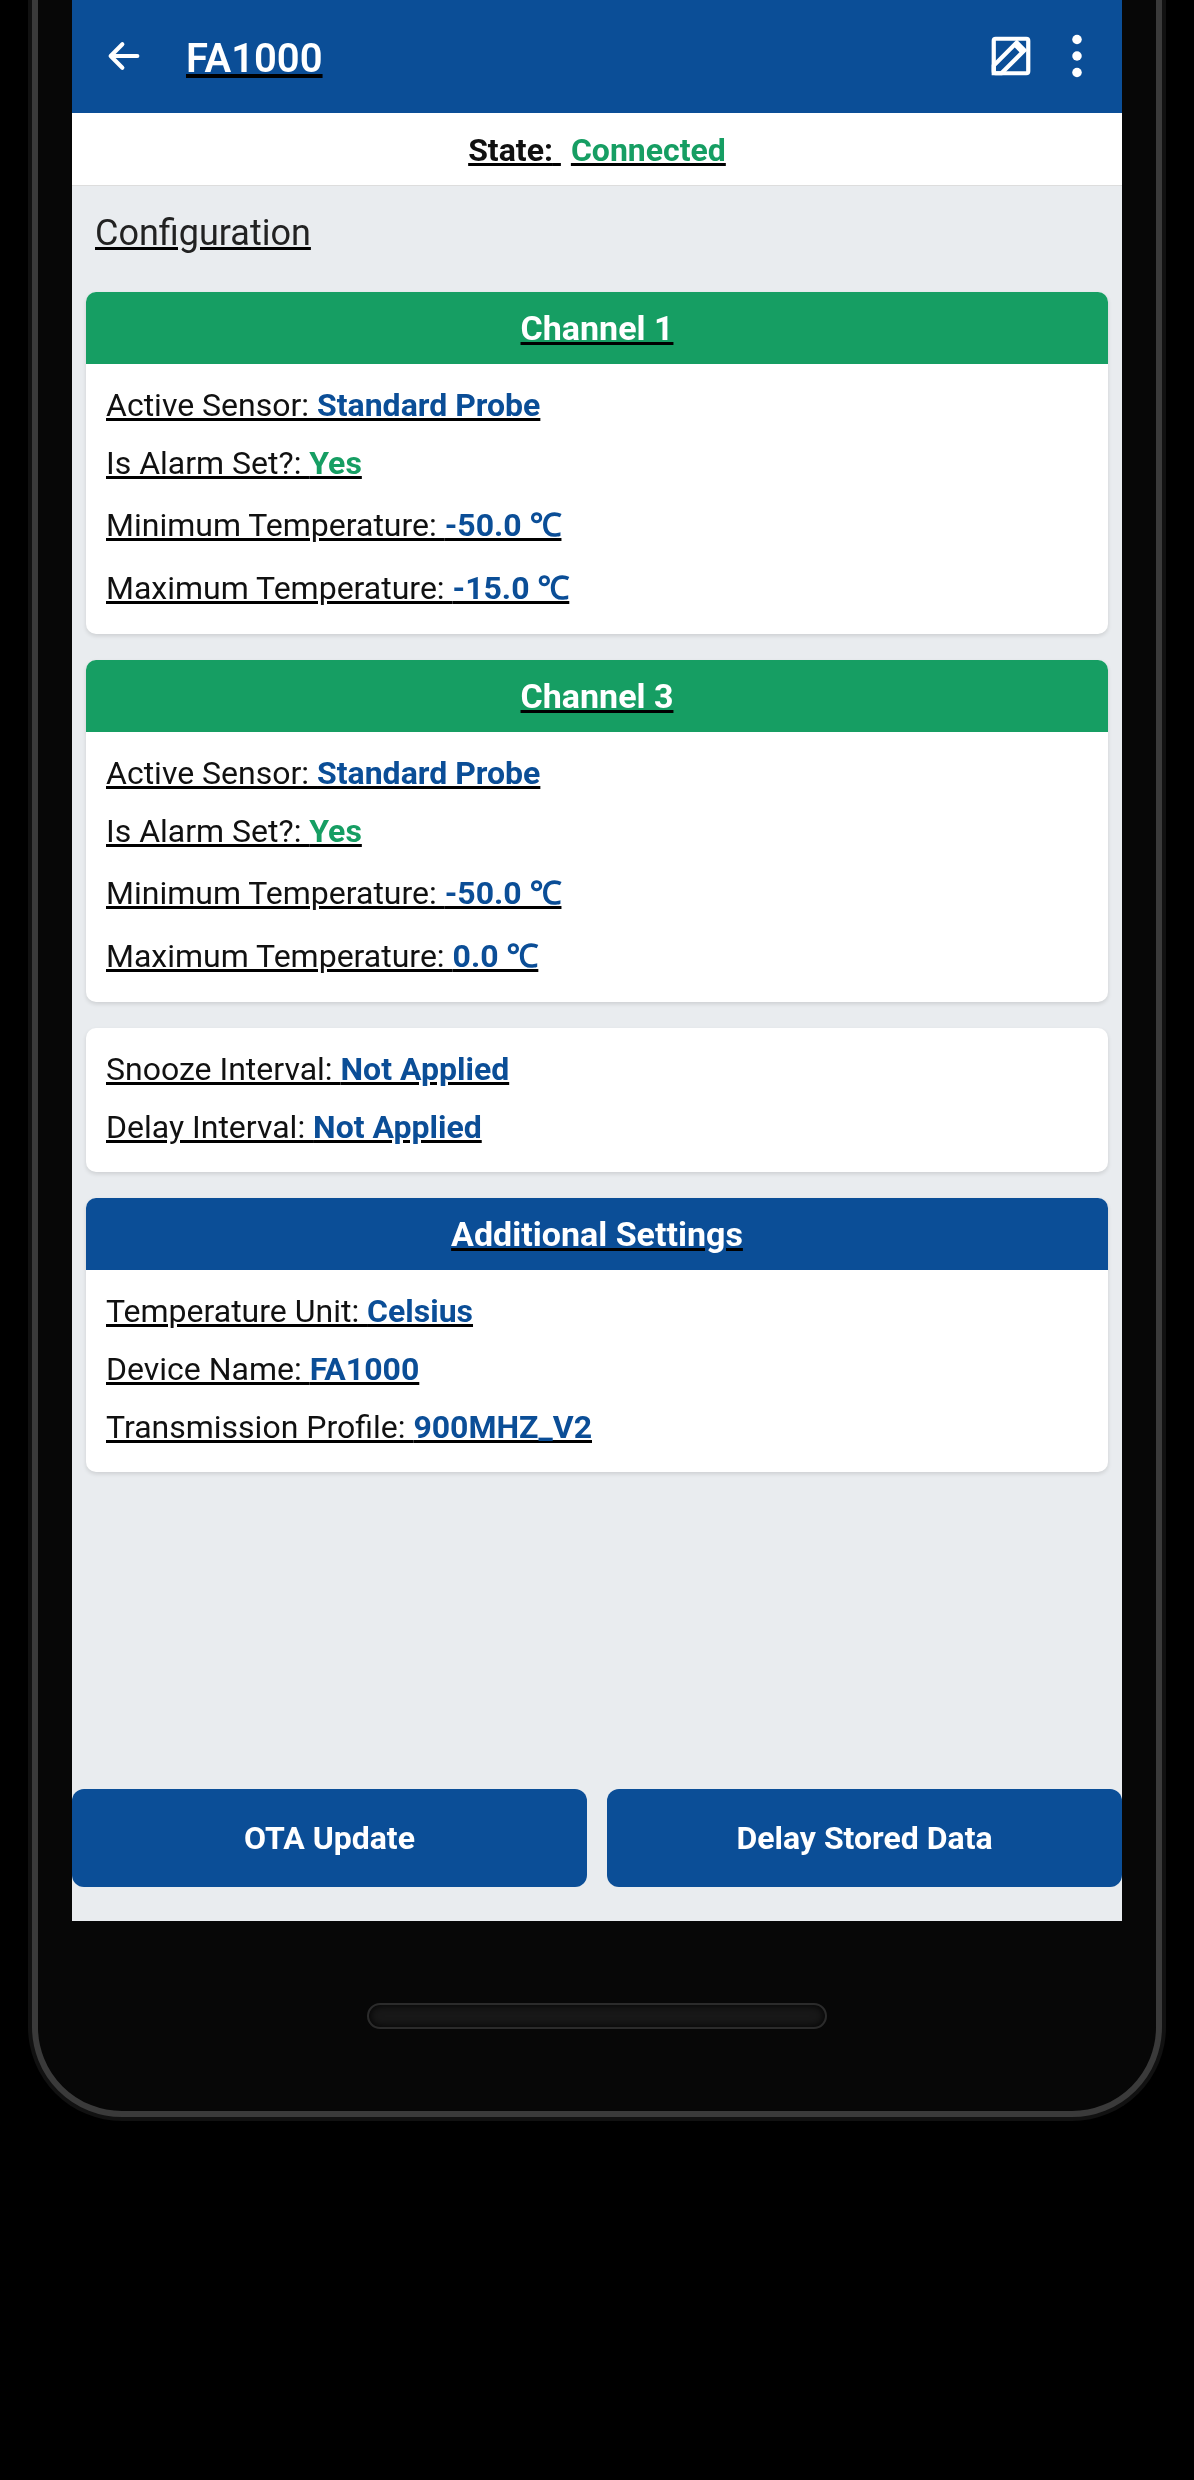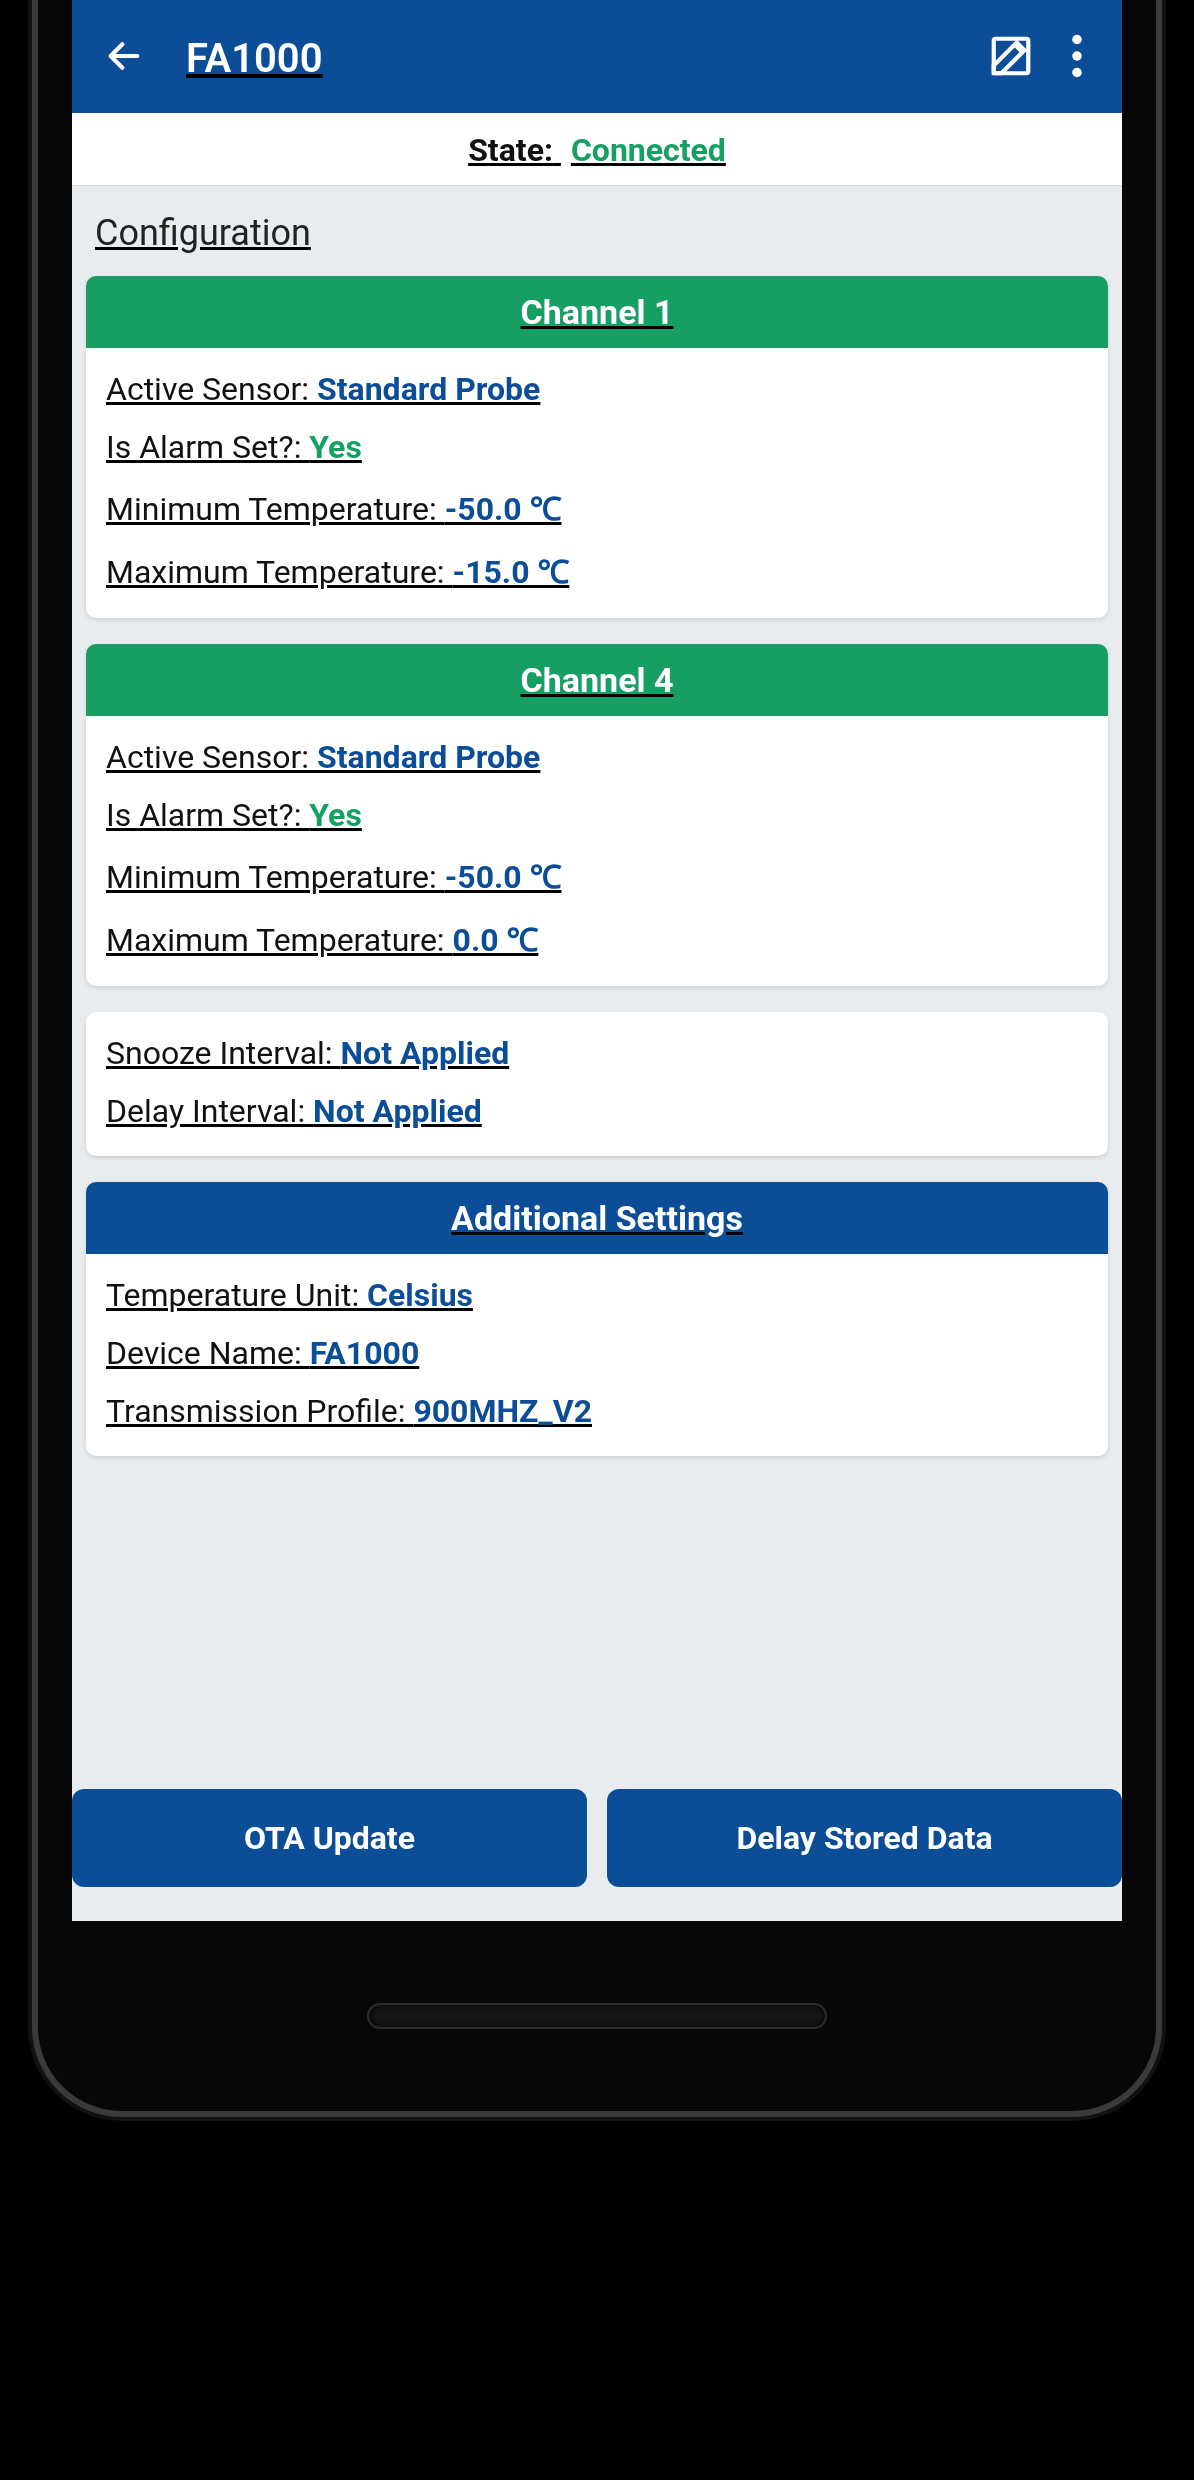--- a/index.html
+++ b/index.html
@@ -109,21 +109,21 @@
     font-size: 32px;
     color: #111;
     border-bottom: 1px solid #ddd;
   }
   .state-strip .label { font-weight: 700; }
   .state-strip .value { color: #169e63; font-weight: 700; margin-left: 10px; }
   
   .content { flex: 1 1 auto; overflow: hidden; padding: 0 0 0 0; }
   .section-title { font-size: 36px; color: #222; padding: 26px 23px 22px; }
   .card {
-    margin: 0 14px 26px;
+    margin: 16px 14px 26px;
     background: #fff;
     border-radius: 10px;
     box-shadow: 0 2px 4px rgba(0,0,0,.12);
     overflow: hidden;
   }
   .card-header {
     text-align: center;
     color: #fff;
     font-weight: 700;
     font-size: 34px;
@@ -238,21 +238,21 @@
               <span class="val val-blue">-50.0 ℃</span>
             </div>
             <div class="row">
               <span>Maximum Temperature: </span>
               <span class="val val-blue">-15.0 ℃</span>
             </div>
           </div>
         </div>
 
         <div class="card">
-          <div class="card-header hdr-green">Channel 4</div>
+          <div class="card-header hdr-green">Channel 3</div>
           <div class="card-body">
             <div class="row">
               <span>Active Sensor: </span>
               <span class="val val-blue">Standard Probe</span>
             </div>
             <div class="row">
               <span>Is Alarm Set?: </span>
               <span class="val val-green">Yes</span>
             </div>
             <div class="row">

